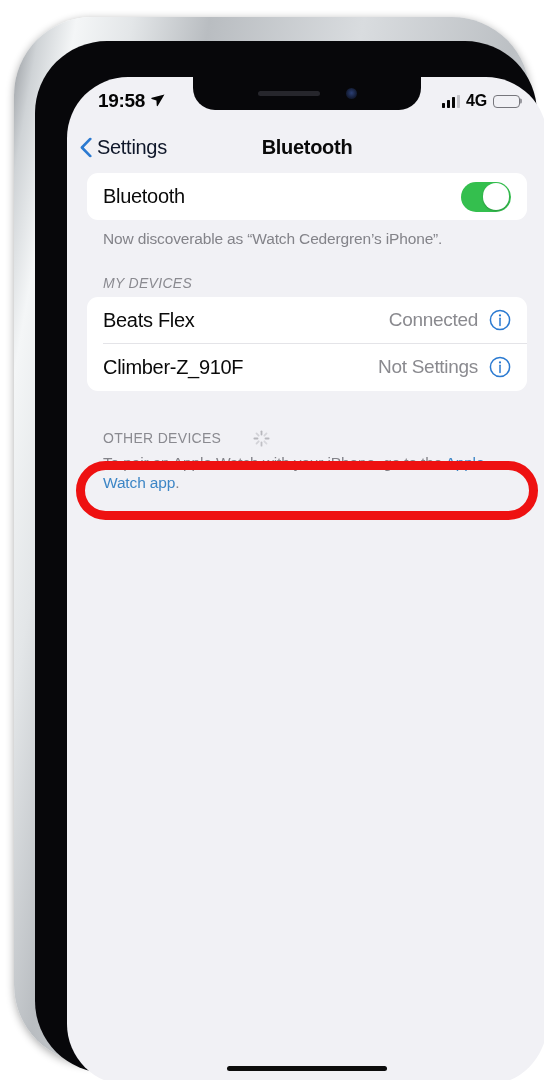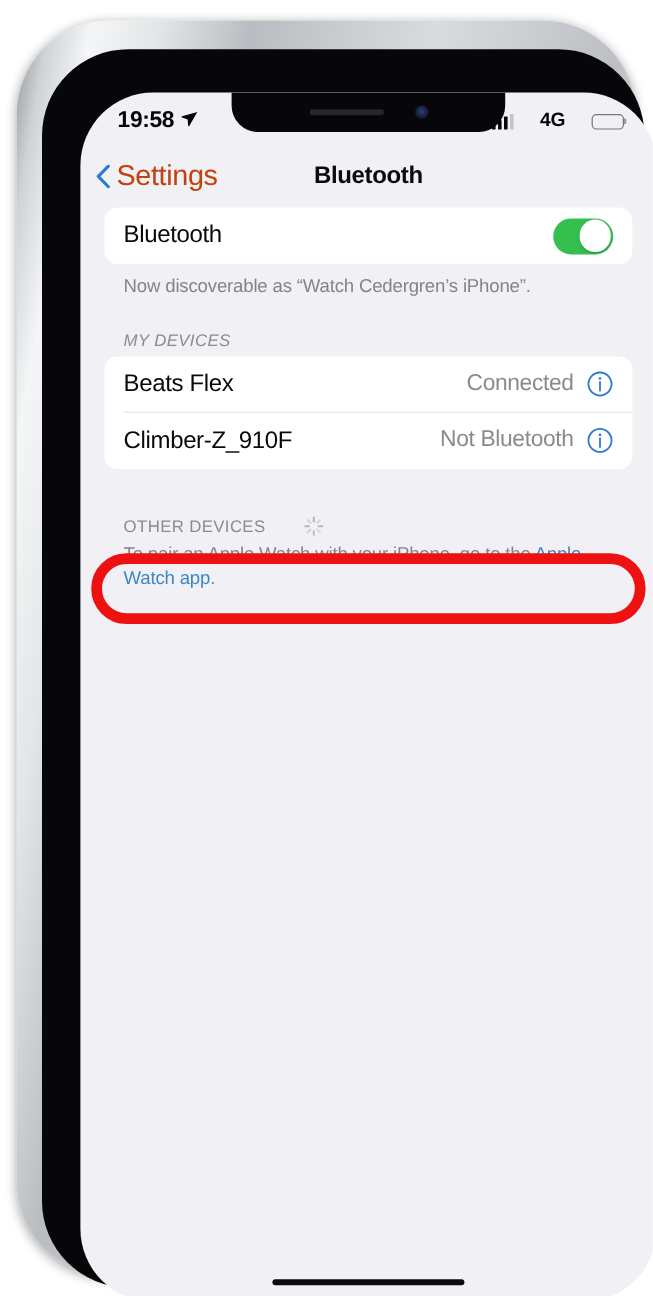--- a/index.html
+++ b/index.html
@@ -101,21 +101,21 @@
   }
   #status-time {
     font-size: 19px;
     font-weight: bold;
     color: #050505;
     letter-spacing: -0.3px;
   }
   #status-right {
     display: flex;
     align-items: center;
-    gap: 22px;
+    gap: 6px;
   }
   #signal-bars {
     display: flex;
     align-items: flex-end;
     gap: 1.5px;
     height: 13px;
   }
   #signal-bars i {
     display: block;
     width: 3.5px;
@@ -176,22 +176,22 @@
     align-items: center;
     gap: 5px;
     cursor: pointer;
   }
   #back-chevron {
     width: 12px;
     height: 20px;
     flex: none;
   }
   #back-label {
-    font-size: 24px;
-    color: #c2410c;
+    font-size: 20px;
+    color: #0f172a;
     letter-spacing: -0.3px;
   }
   #nav-title {
     position: absolute;
     left: 50%;
     top: 50%;
     transform: translate(-50%, -50%);
     font-size: 20px;
     font-weight: bold;
     color: #0a0a0a;
@@ -407,21 +407,21 @@
                   <circle cx="11" cy="6.4" r="1.1" fill="#2b7ad1"></circle>
                   <path d="M11 9.3v7.1" stroke="#2b7ad1" stroke-width="1.5" stroke-linecap="round"></path>
                 </svg>
               </span>
               <span class="separator"></span>
             </div>
 
             <div class="row">
               <span class="row-label">Climber-Z_910F</span>
               <span class="row-right">
-                <span class="row-status">Not Bluetooth</span>
+                <span class="row-status">Not Settings</span>
                 <svg class="info-button" viewBox="0 0 22 22">
                   <circle cx="11" cy="11" r="9.6" fill="none" stroke="#2b7ad1" stroke-width="1.5"></circle>
                   <circle cx="11" cy="6.4" r="1.1" fill="#2b7ad1"></circle>
                   <path d="M11 9.3v7.1" stroke="#2b7ad1" stroke-width="1.5" stroke-linecap="round"></path>
                 </svg>
               </span>
             </div>
 
           </div>
         </div>

